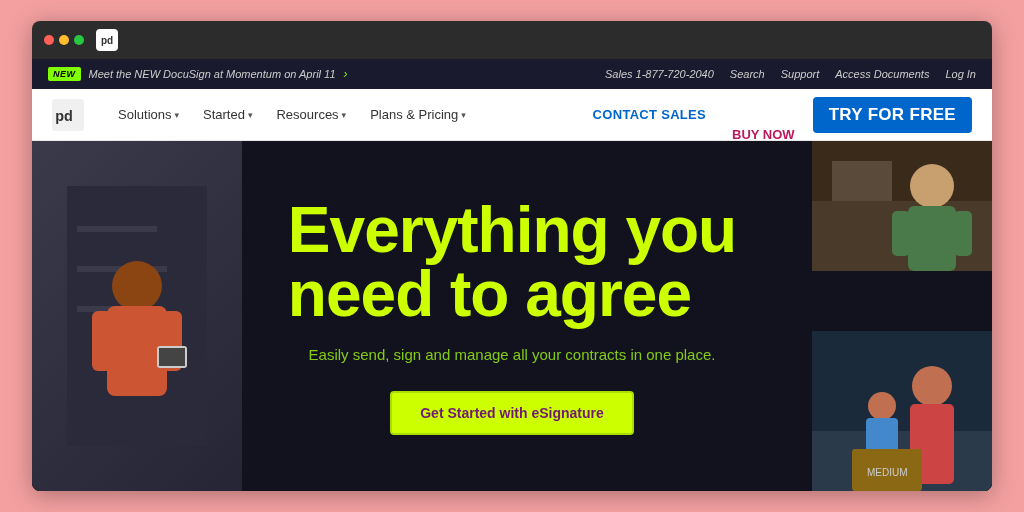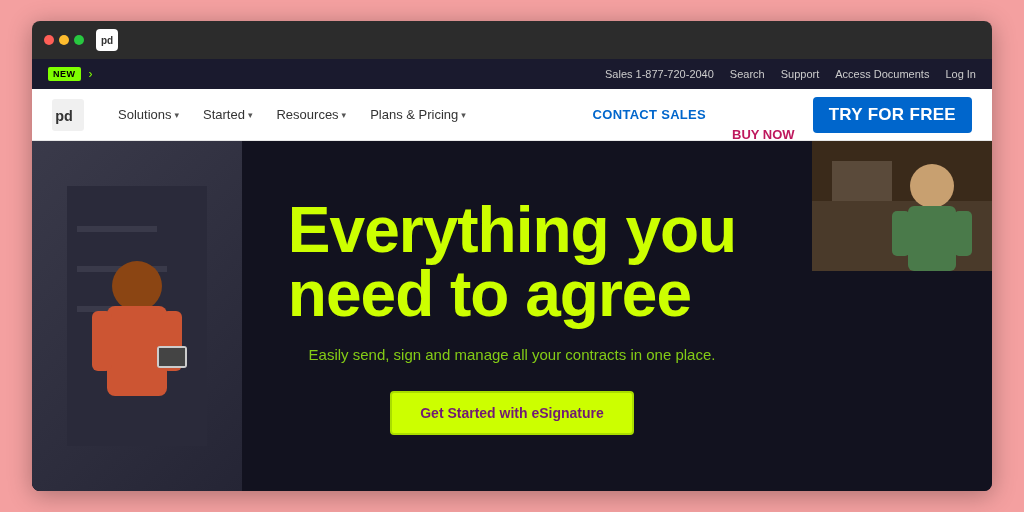--- a/index.html
+++ b/index.html
@@ -62,20 +62,21 @@
     
     .announcement-bar {
       background: #1a1a2e;
       color: #fff;
       font-size: 11px;
       display: flex;
       align-items: center;
       justify-content: space-between;
       padding: 7px 16px;
       min-height: 30px;
+      font-style: italic;
     }
     .announcement-left {
       display: flex;
       align-items: center;
       gap: 8px;
     }
     .new-badge {
       background: #7fff00;
       color: #000;
       font-size: 9px;
@@ -284,20 +285,21 @@
       <div class="dot dot-green"></div>
     </div>
     <div class="browser-logo">
       <span class="browser-logo-inner">pd</span>
     </div>
   </div>
 
   <div class="announcement-bar">
     <div class="announcement-left">
       <span class="new-badge">NEW</span>
+      <span class="announcement-text">Meet the NEW DocuSign at Momentum on April 11</span>
       <span class="announcement-arrow">›</span>
     </div>
     <div class="announcement-right">
       <a>Sales 1-877-720-2040</a>
       <a>Search</a>
       <a>Support</a>
       <a>Access Documents</a>
       <a>Log In</a>
     </div>
   </div>
@@ -365,20 +367,36 @@
         <rect x="20" y="20" width="60" height="40" fill="#5a4a3a"></rect>
 
         <ellipse cx="120" cy="45" rx="22" ry="22" fill="#c8a070"></ellipse>
         <rect x="96" y="65" width="48" height="65" rx="6" fill="#4a7a4a"></rect>
 
         <rect x="80" y="70" width="18" height="45" rx="5" fill="#4a7a4a"></rect>
         <rect x="142" y="70" width="18" height="45" rx="5" fill="#4a7a4a"></rect>
       </svg>
     </div>
 
+    <div class="hero-img-right-bottom">
+      <svg width="180" height="160" viewBox="0 0 180 160" xmlns="http://www.w3.org/2000/svg">
+        <rect width="180" height="160" fill="#1a2a3a"></rect>
+
+        <rect x="0" y="100" width="180" height="60" fill="#2a3a4a"></rect>
+
+        <ellipse cx="120" cy="55" rx="20" ry="20" fill="#c07050"></ellipse>
+        <rect x="98" y="73" width="44" height="80" rx="5" fill="#cc4444"></rect>
+
+        <ellipse cx="70" cy="75" rx="14" ry="14" fill="#c07050"></ellipse>
+        <rect x="54" y="87" width="32" height="55" rx="4" fill="#4488cc"></rect>
+
+        <rect x="40" y="118" width="70" height="42" rx="3" fill="#8B6914"></rect>
+        <text x="55" y="145" font-size="10" fill="#ccc" font-family="Arial">MEDIUM</text>
+      </svg>
+    </div>
 
     <div class="hero-content">
       <h1 class="hero-headline">
         <span>Everything you</span><br>
         <span>need to agree</span>
       </h1>
       <p class="hero-subtext">Easily send, sign and manage all your contracts in one place.</p>
       <a class="hero-cta">Get Started with eSignature</a>
     </div>
   </div>

